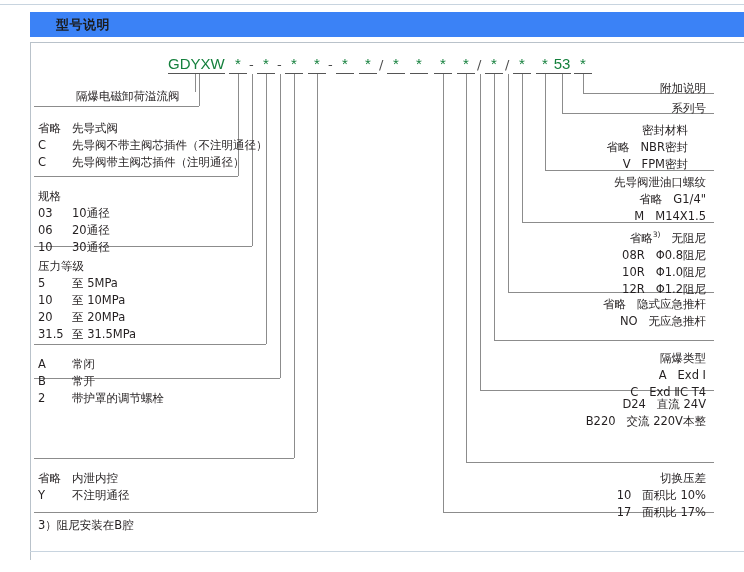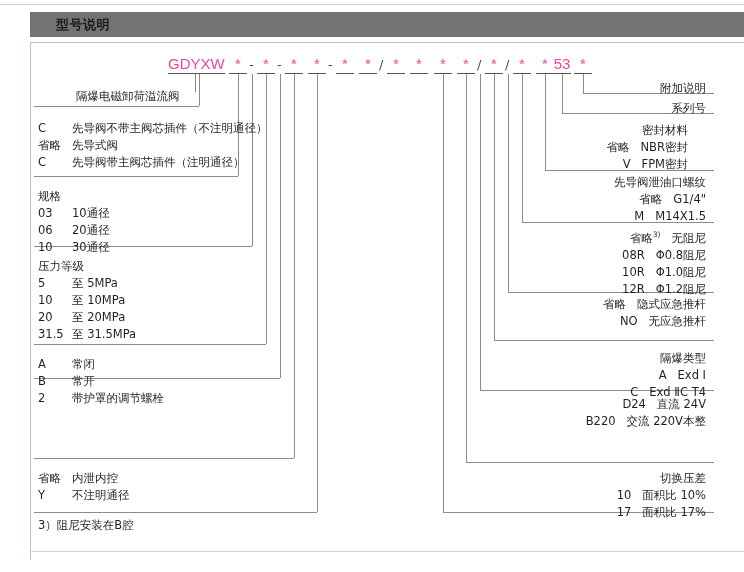--- a/index.html
+++ b/index.html
@@ -16,21 +16,21 @@
   }
 
   
   #top-rule {
     position: absolute; left: 0; top: 4px;
     width: 744px; height: 1px; background: #c8d4df;
   }
   #header-bar {
     position: absolute; left: 30px; top: 12px;
     width: 714px; height: 25px;
-    background: #737373;
+    background: #3b82f6;
     display: flex; align-items: center;
   }
   #header-title {
     font-size: 13px; font-weight: bold;
     color: #1b1b1b; letter-spacing: .5px;
     margin-left: 26px;
   }
 
   
   #panel {
@@ -47,21 +47,21 @@
 
   
   #code-row {
     position: absolute; top: 55px; left: 0;
     width: 744px; height: 22px;
   }
   .code-tok {
     position: absolute;
     font-family: "Liberation Sans", "DejaVu Sans", sans-serif;
     font-size: 15px;
-    color: #ec4899;
+    color: #15803d;
     white-space: nowrap;
     text-align: center;
   }
   .code-tok.underlined { border-bottom: 1px solid #555; padding-bottom: 1px; }
   .code-sep {
     position: absolute;
     font-size: 13px; color: #4a4a4a;
   }
 
   
@@ -165,22 +165,22 @@
     <div class="vline" style="left: 466px; top: 74px; height: 388px;"></div>
     <div class="hline" style="left: 466px; top: 462px; width: 248px;"></div>
     <div class="vline" style="left: 443px; top: 74px; height: 438px;"></div>
     <div class="hline" style="left: 443px; top: 512px; width: 271px;"></div>
   </div>
 <div id="left-col">
     <div class="blk left" style="left: 38px; top: 88px; margin-left: 38px;">
       <span class="row"><span>隔爆电磁卸荷溢流阀</span></span>
     </div>
     <div class="blk left" style="left: 38px; top: 120px;">
+      <span class="row"><span class="k" style="width: 34px;">省略</span><span>先导式阀</span></span>
       <span class="row"><span class="k" style="width: 34px;">C</span><span>先导阀不带主阀芯插件（不注明通径）</span></span>
-      <span class="row"><span class="k" style="width: 34px;">省略</span><span>先导式阀</span></span>
       <span class="row"><span class="k" style="width: 34px;">C</span><span>先导阀带主阀芯插件（注明通径）</span></span>
     </div>
     <div class="blk left" style="left: 38px; top: 188px;">
       <span class="row"><span class="k" style="width: 0px;"></span><span>规格</span></span>
       <span class="row"><span class="k" style="width: 34px;">03</span><span>10通径</span></span>
       <span class="row"><span class="k" style="width: 34px;">06</span><span>20通径</span></span>
       <span class="row"><span class="k" style="width: 34px;">10</span><span>30通径</span></span>
     </div>
     <div class="blk left" style="left: 38px; top: 258px;">
       <span class="row"><span class="k" style="width: 0px;"></span><span>压力等级</span></span>

